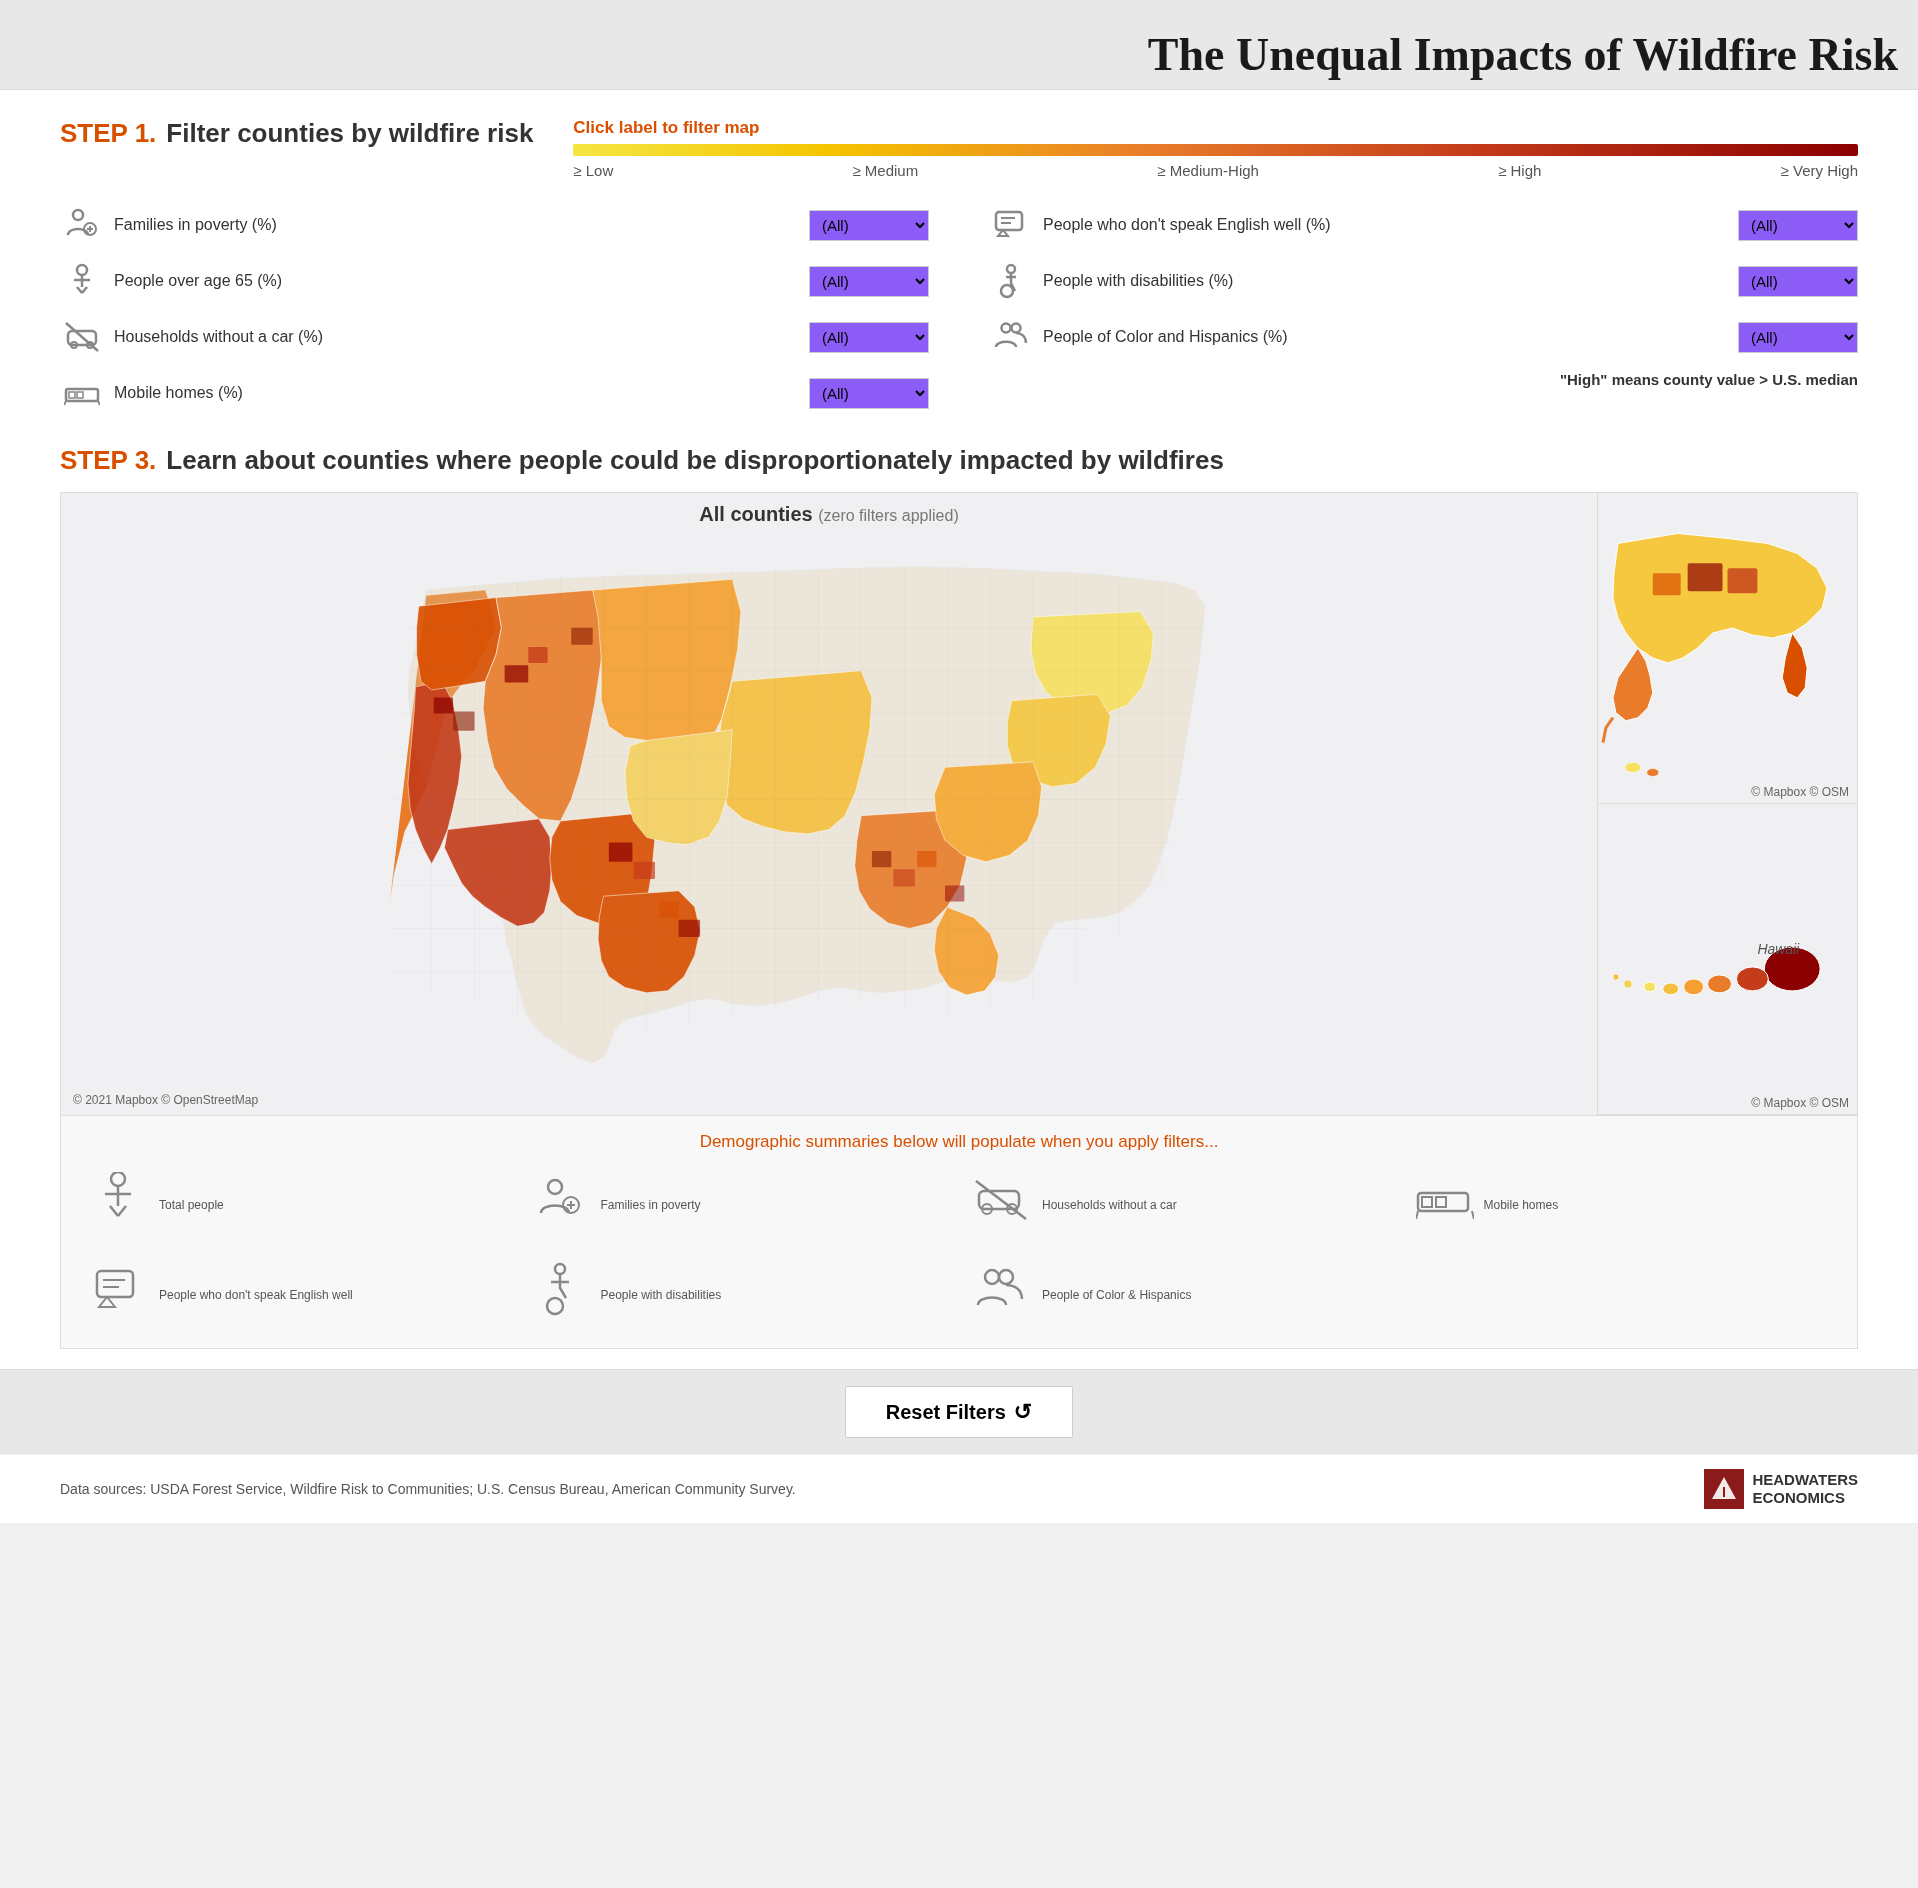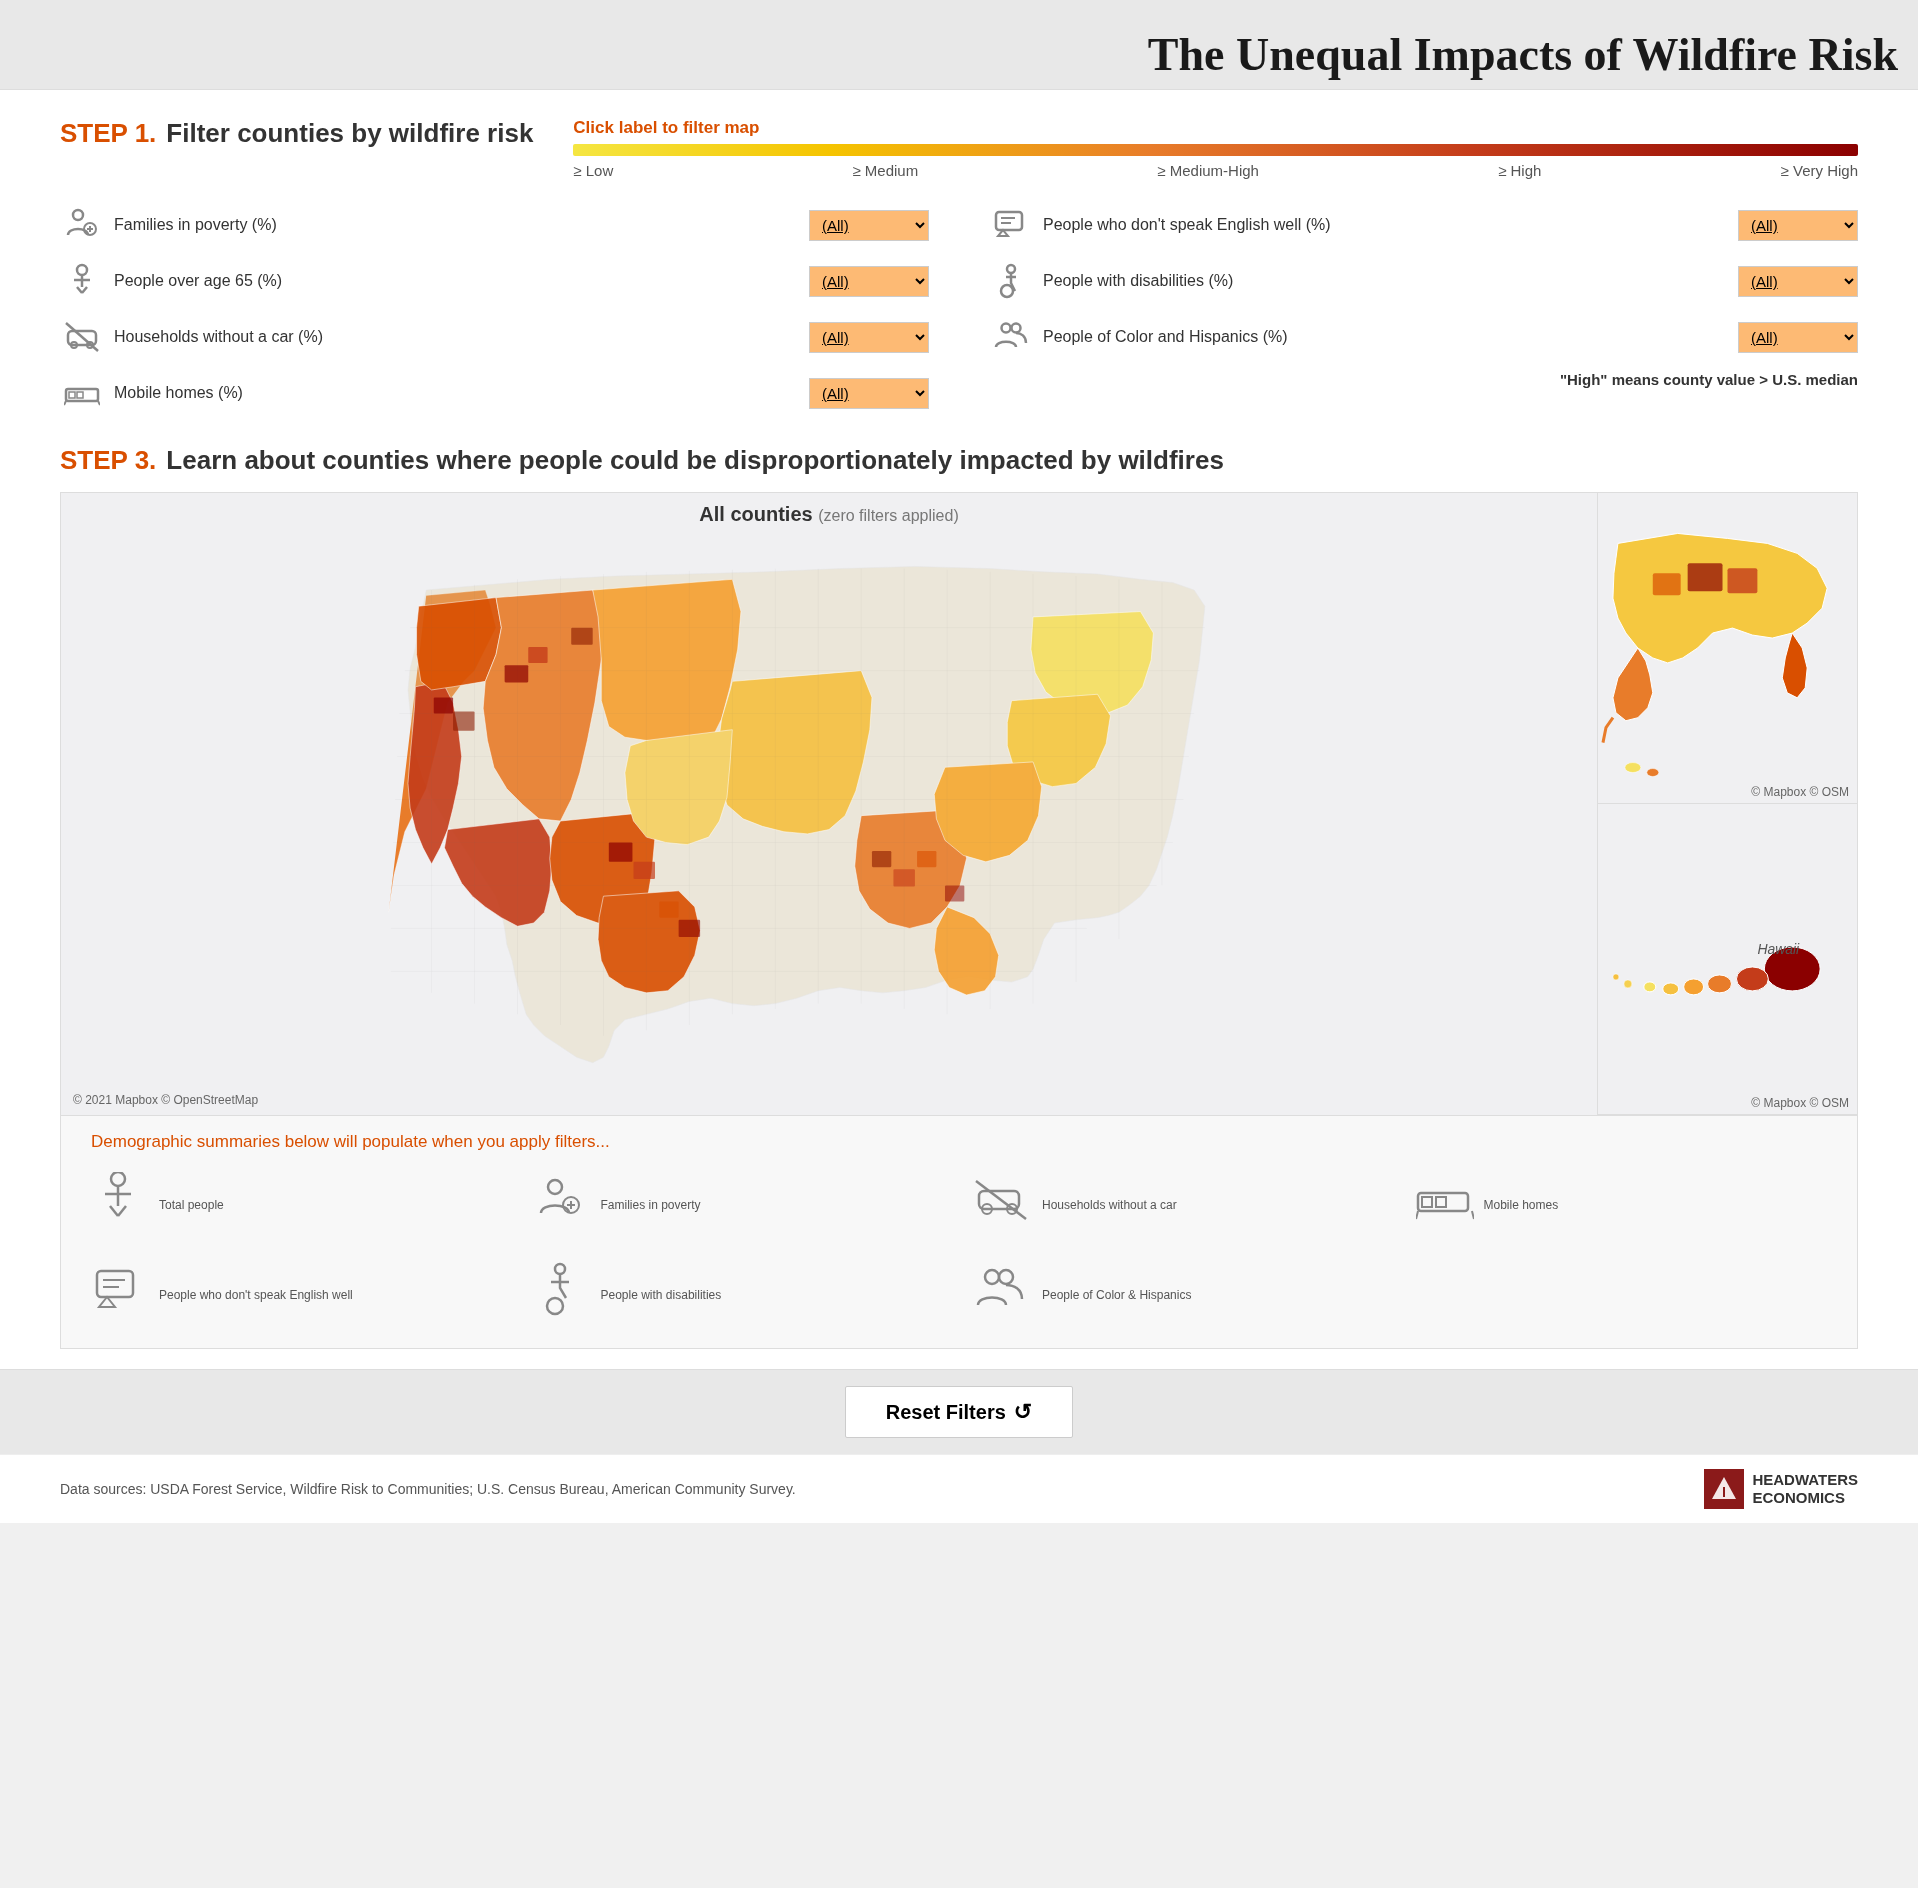--- a/index.html
+++ b/index.html
@@ -28,21 +28,21 @@
 
     
     .step2-section { margin-bottom: 18px; }
 
     .filters-grid { display: grid; grid-template-columns: 1fr 1fr; gap: 0 60px; }
     .filter-left, .filter-right { }
 
     .filter-row { display: flex; align-items: center; margin-bottom: 12px; gap: 10px; }
     .filter-icon { width: 44px; height: 44px; display: flex; align-items: center; justify-content: center; font-size: 28px; color: #888; flex-shrink: 0; }
     .filter-name { font-size: 16px; color: #333; flex: 1; }
-    .filter-select { border: 1px solid #ccc; padding: 5px 8px; font-size: 15px; min-width: 120px; background: #fdba74; text-decoration: underline; }
+    .filter-select { border: 1px solid #ccc; padding: 5px 8px; font-size: 15px; min-width: 120px; background: #8b5cf6; }
 
     .median-note { text-align: right; font-size: 15px; color: #555; margin-top: 4px; }
     .median-note strong { color: #333; }
 
     
     .step3-section { margin-bottom: 16px; }
 
     
     .map-container { border: 1px solid #ddd; background: #f5f5f5; position: relative; display: flex; gap: 0; margin-bottom: 0; }
     .map-main { flex: 1; position: relative; min-height: 620px; background: #f0f0f2; overflow: hidden; }
@@ -55,21 +55,21 @@
     .map-copyright { position: absolute; bottom: 8px; left: 12px; font-size: 12px; color: #666; }
 
     .map-right { width: 260px; display: flex; flex-direction: column; border-left: 1px solid #ddd; }
     .map-inset { flex: 1; border-bottom: 1px solid #ddd; position: relative; background: #f5f5f5; overflow: hidden; min-height: 300px; }
     .map-inset-label { font-size: 12px; color: #666; position: absolute; bottom: 4px; right: 8px; }
     .map-inset-alaska { position: relative; height: 300px; background: #f0f0f2; overflow: hidden; }
     .map-inset-hawaii { position: relative; height: 220px; background: #f0f0f2; overflow: hidden; }
 
     
     .demo-section { background: #f8f8f8; border: 1px solid #ddd; border-top: none; padding: 16px 30px 20px; }
-    .demo-message { color: #d94f00; font-size: 17px; margin-bottom: 20px; }
+    .demo-message { text-align: center; color: #d94f00; font-size: 17px; margin-bottom: 20px; }
 
     .demo-grid { display: grid; grid-template-columns: repeat(4, 1fr); gap: 24px 30px; }
     .demo-item { display: flex; align-items: center; gap: 14px; }
     .demo-icon { font-size: 42px; color: #888; width: 54px; text-align: center; flex-shrink: 0; }
     .demo-text { font-size: 12px; color: #555; }
 
     
     .reset-section { background: #e8e8e8; text-align: center; padding: 16px; border-top: 1px solid #ddd; }
     .reset-btn { background: white; border: 1px solid #ccc; padding: 12px 40px; font-size: 20px; font-weight: 700; cursor: pointer; border-radius: 2px; display: inline-flex; align-items: center; gap: 8px; }
 

